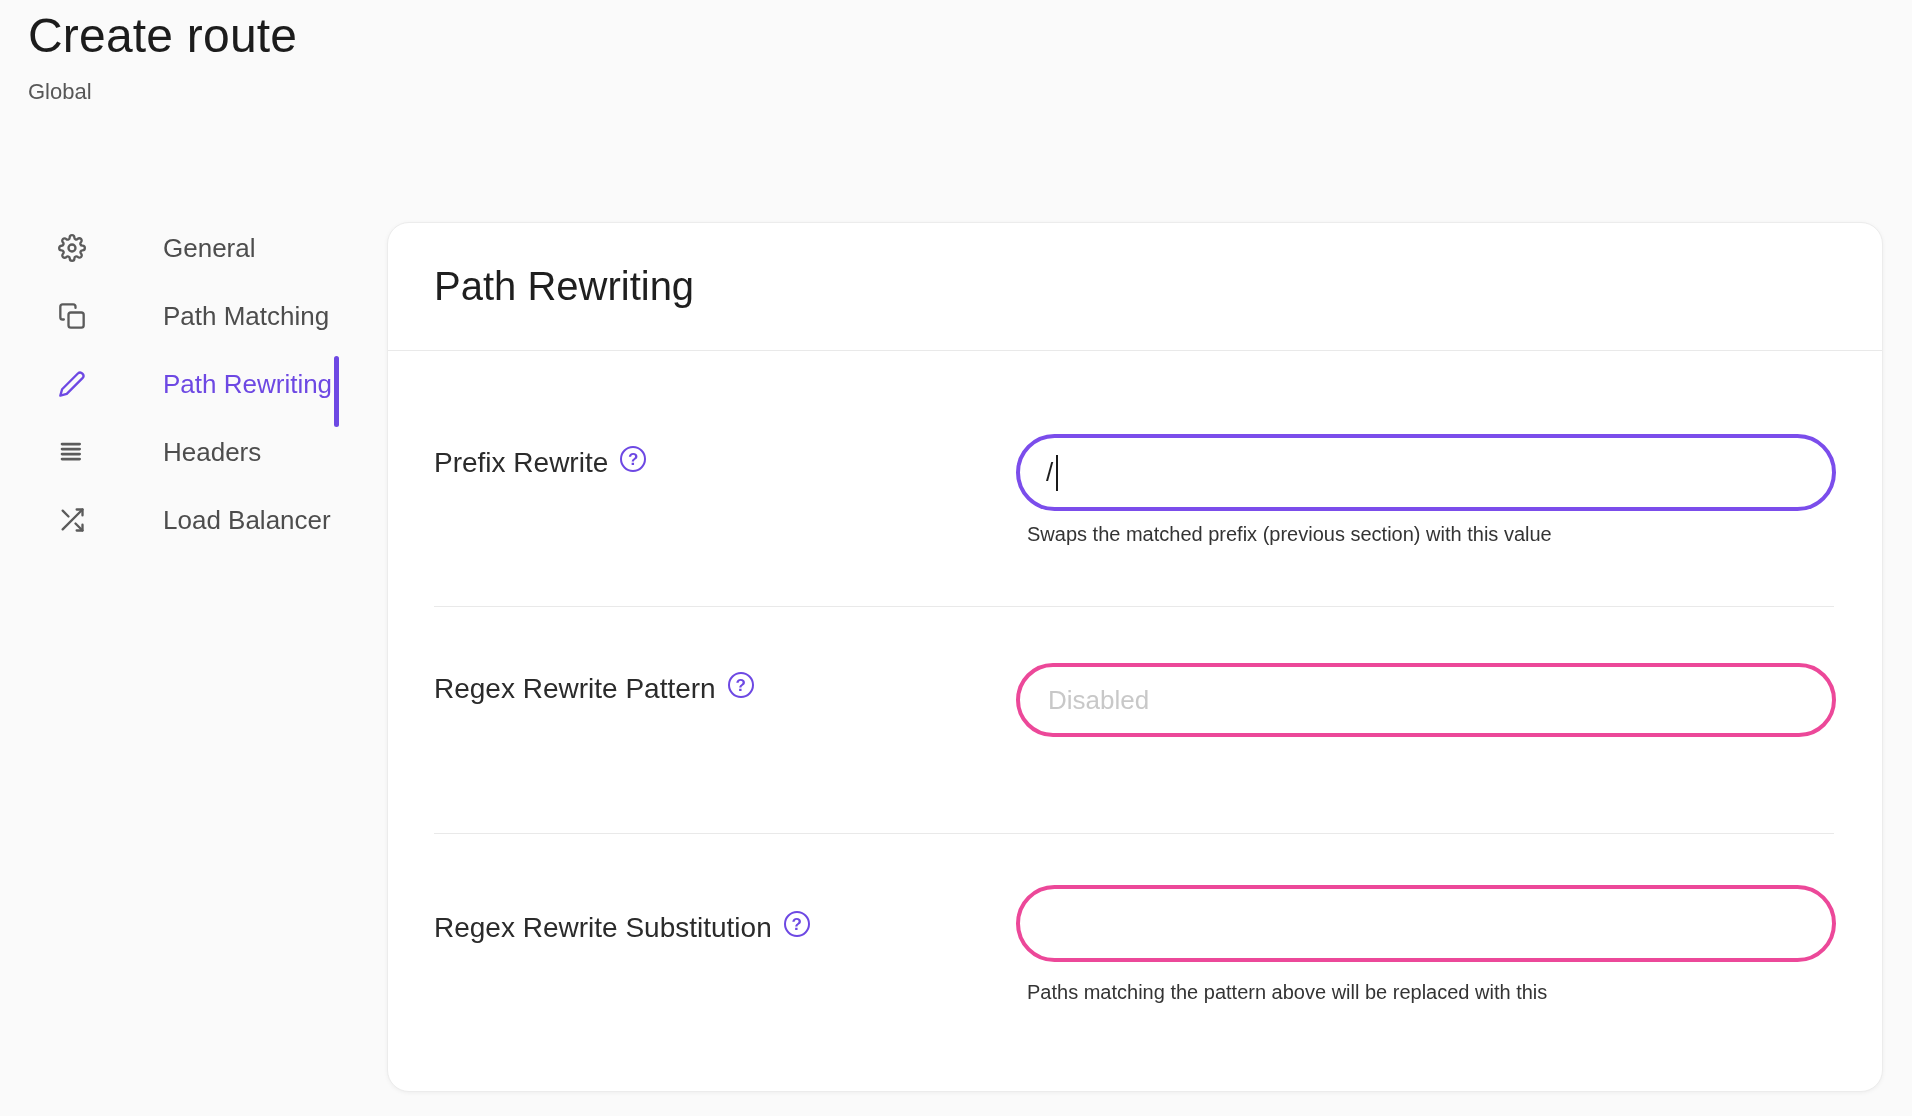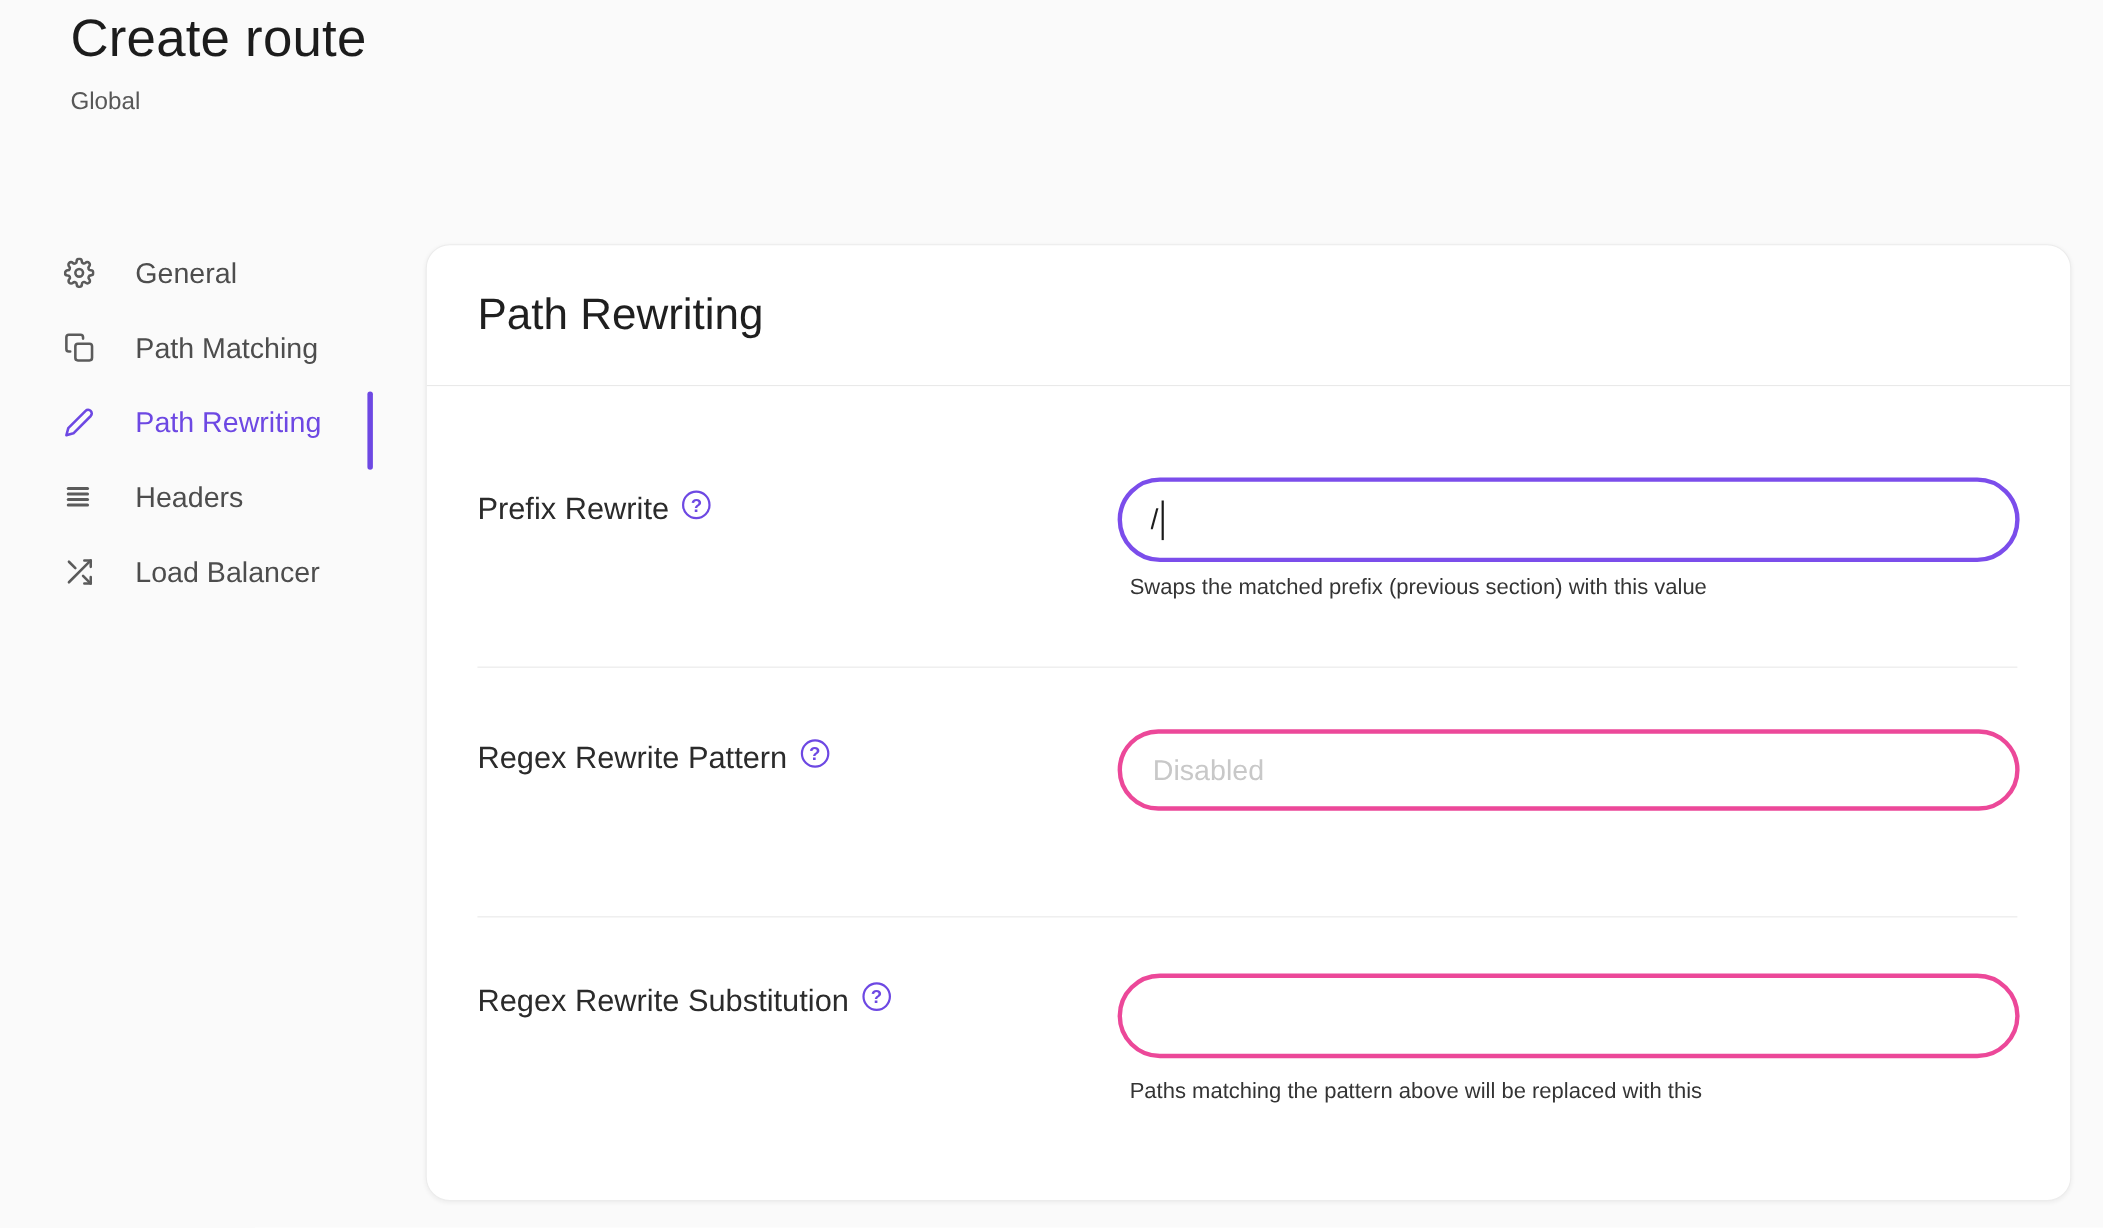--- a/index.html
+++ b/index.html
@@ -6,29 +6,29 @@
   html,body { width:1912px; height:1116px; }
   body {
     position:relative;
     background:#FAFAFA;
     font-family:"Liberation Sans", sans-serif;
     color:#1f1f1f;
     overflow:hidden;
   }
 
   
-  .page-header { position:absolute; left:28px; top:8px;margin-left:36px; }
+  .page-header { position:absolute; left:28px; top:8px; }
   .page-title { font-size:48px; font-weight:500; color:#1c1c1c; letter-spacing:.2px; }
   .page-subtitle { margin-top:16px; font-size:22px; color:#575757; }
 
   
   .sidebar { position:absolute; left:58px; top:214px; width:280px; }
   .side-item {
     display:flex; align-items:center; height:68px;
-    color:#4d4d4d; font-size:26px; cursor:pointer;
+    color:#4d4d4d; font-size:26px; cursor:pointer;gap:40px;
   }
   .side-item .icon { width:28px; height:28px; margin-right:37px; display:flex; align-items:center; justify-content:center; color:#5b5b5b; }
   .side-item .icon svg { width:28px; height:28px; }
   .side-item.active, .side-item.active .icon { color:var(--accent); }
   .side-indicator {
     position:absolute; left:334px; top:356px; width:5px; height:71px;
     border-radius:3px; background:var(--accent);
   }
 
   
@@ -47,21 +47,21 @@
   .field-row { position:relative; }
   .field-row[data-index="0"] { height:256px; }
   .field-row[data-index="1"] { height:227px; }
   .field-row[data-index="2"] { height:259px; }
   .field-row[data-index="0"]::after, .field-row[data-index="1"]::after {
     content:""; position:absolute; left:46px; right:48px; bottom:0; height:1px; background:#e9e9e9;
   }
   .field-label { position:absolute; left:46px; font-size:28px; color:#2b2b2b; white-space:nowrap; }
   .field-row[data-index="0"] .field-label { top:96px; }
   .field-row[data-index="1"] .field-label { top:66px; }
-  .field-row[data-index="2"] .field-label { top:60px; }
+  .field-row[data-index="2"] .field-label { top:78px; }
 
   .help-icon {
     display:inline-block; width:26px; height:26px; margin-left:12px;
     border:2px solid var(--accent); border-radius:50%;
     color:var(--accent); font-size:17px; font-weight:bold;
     line-height:23px; text-align:center; position:relative; top:-7px;
     cursor:pointer;
   }
 
   .field-input {

